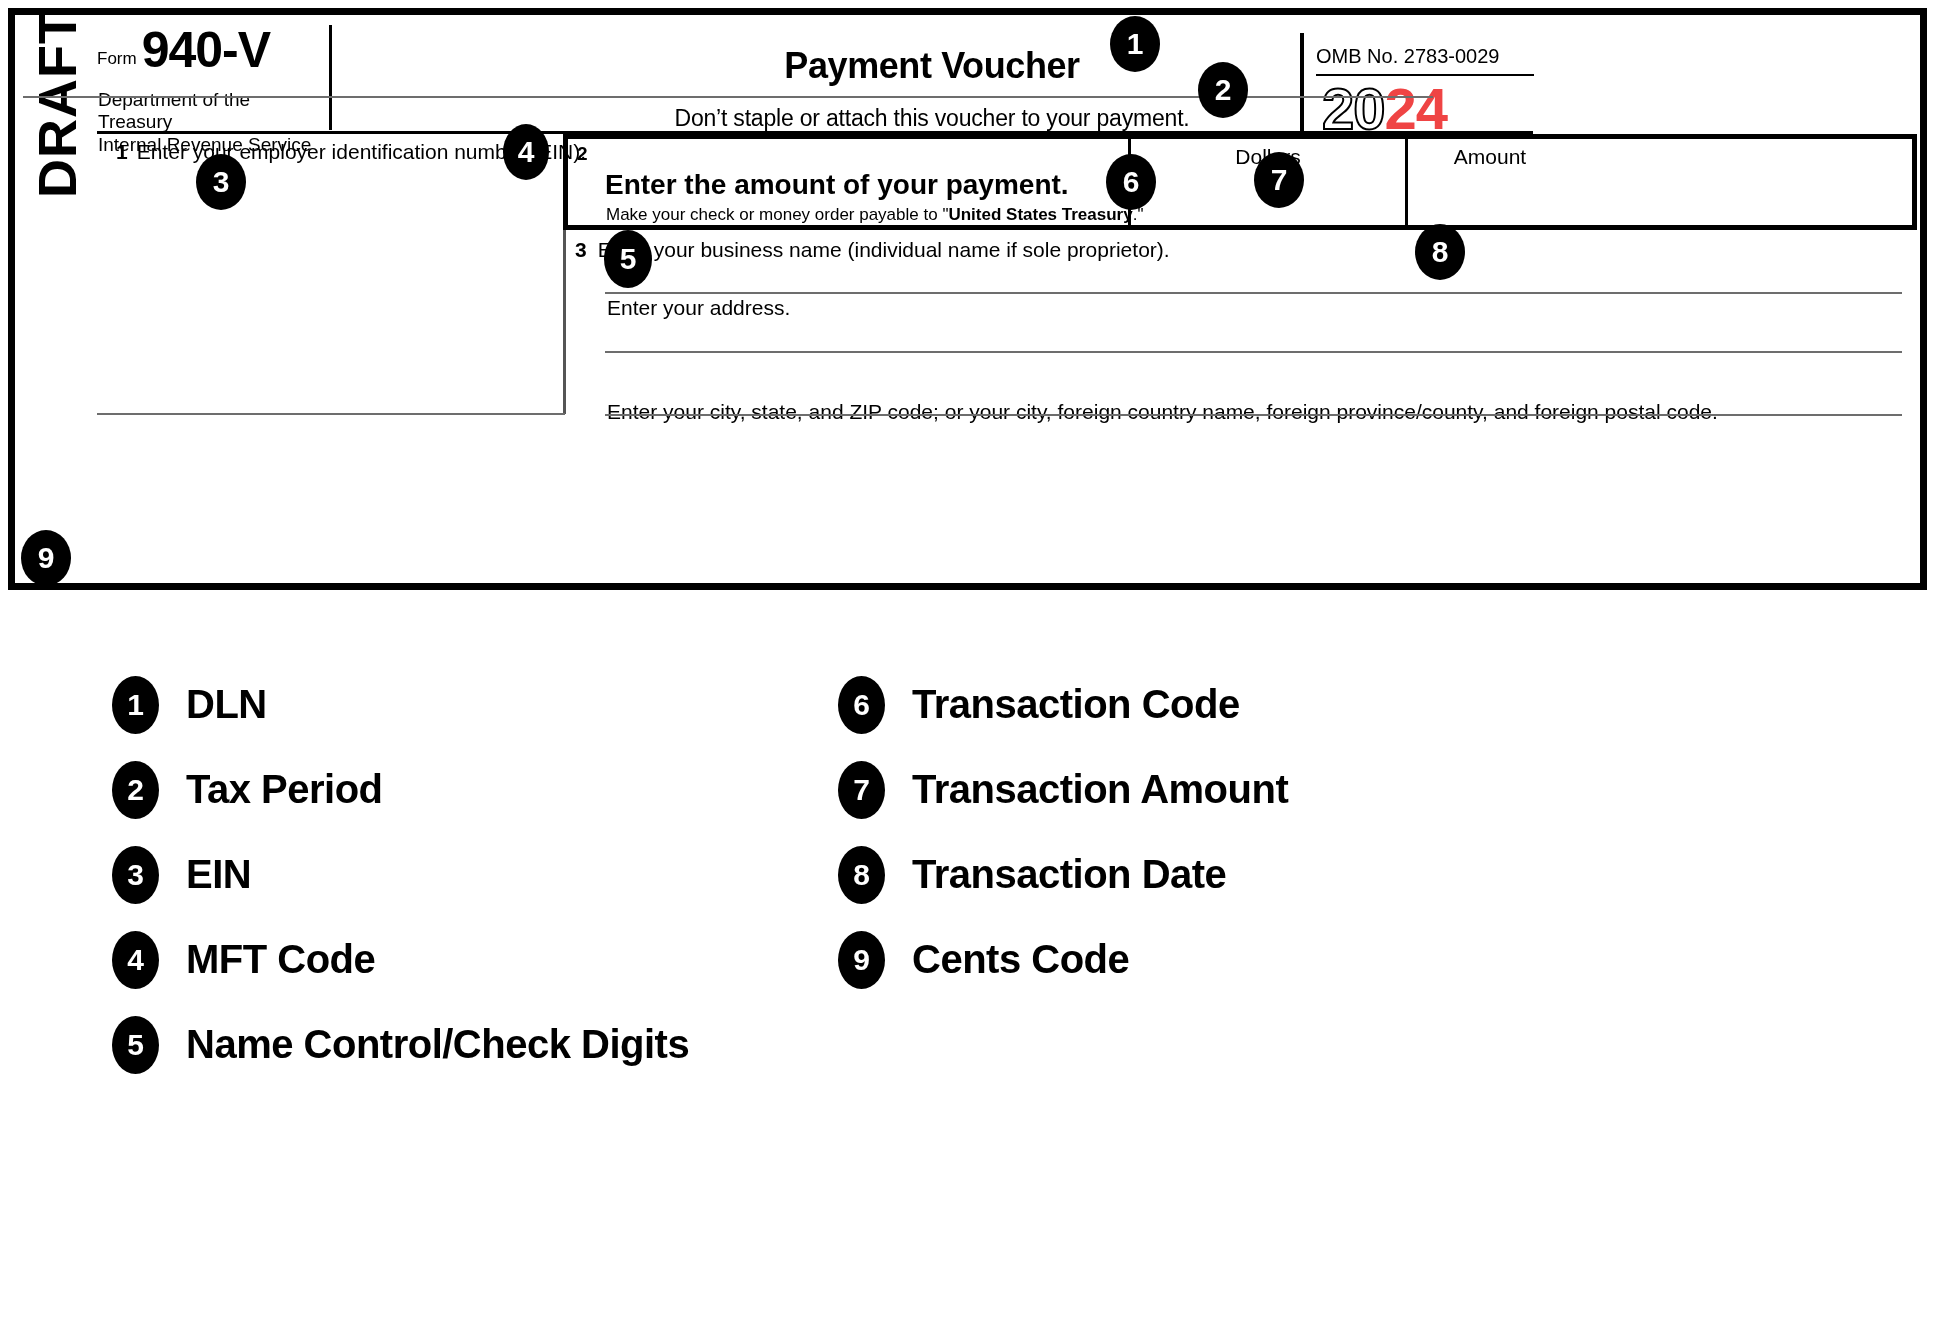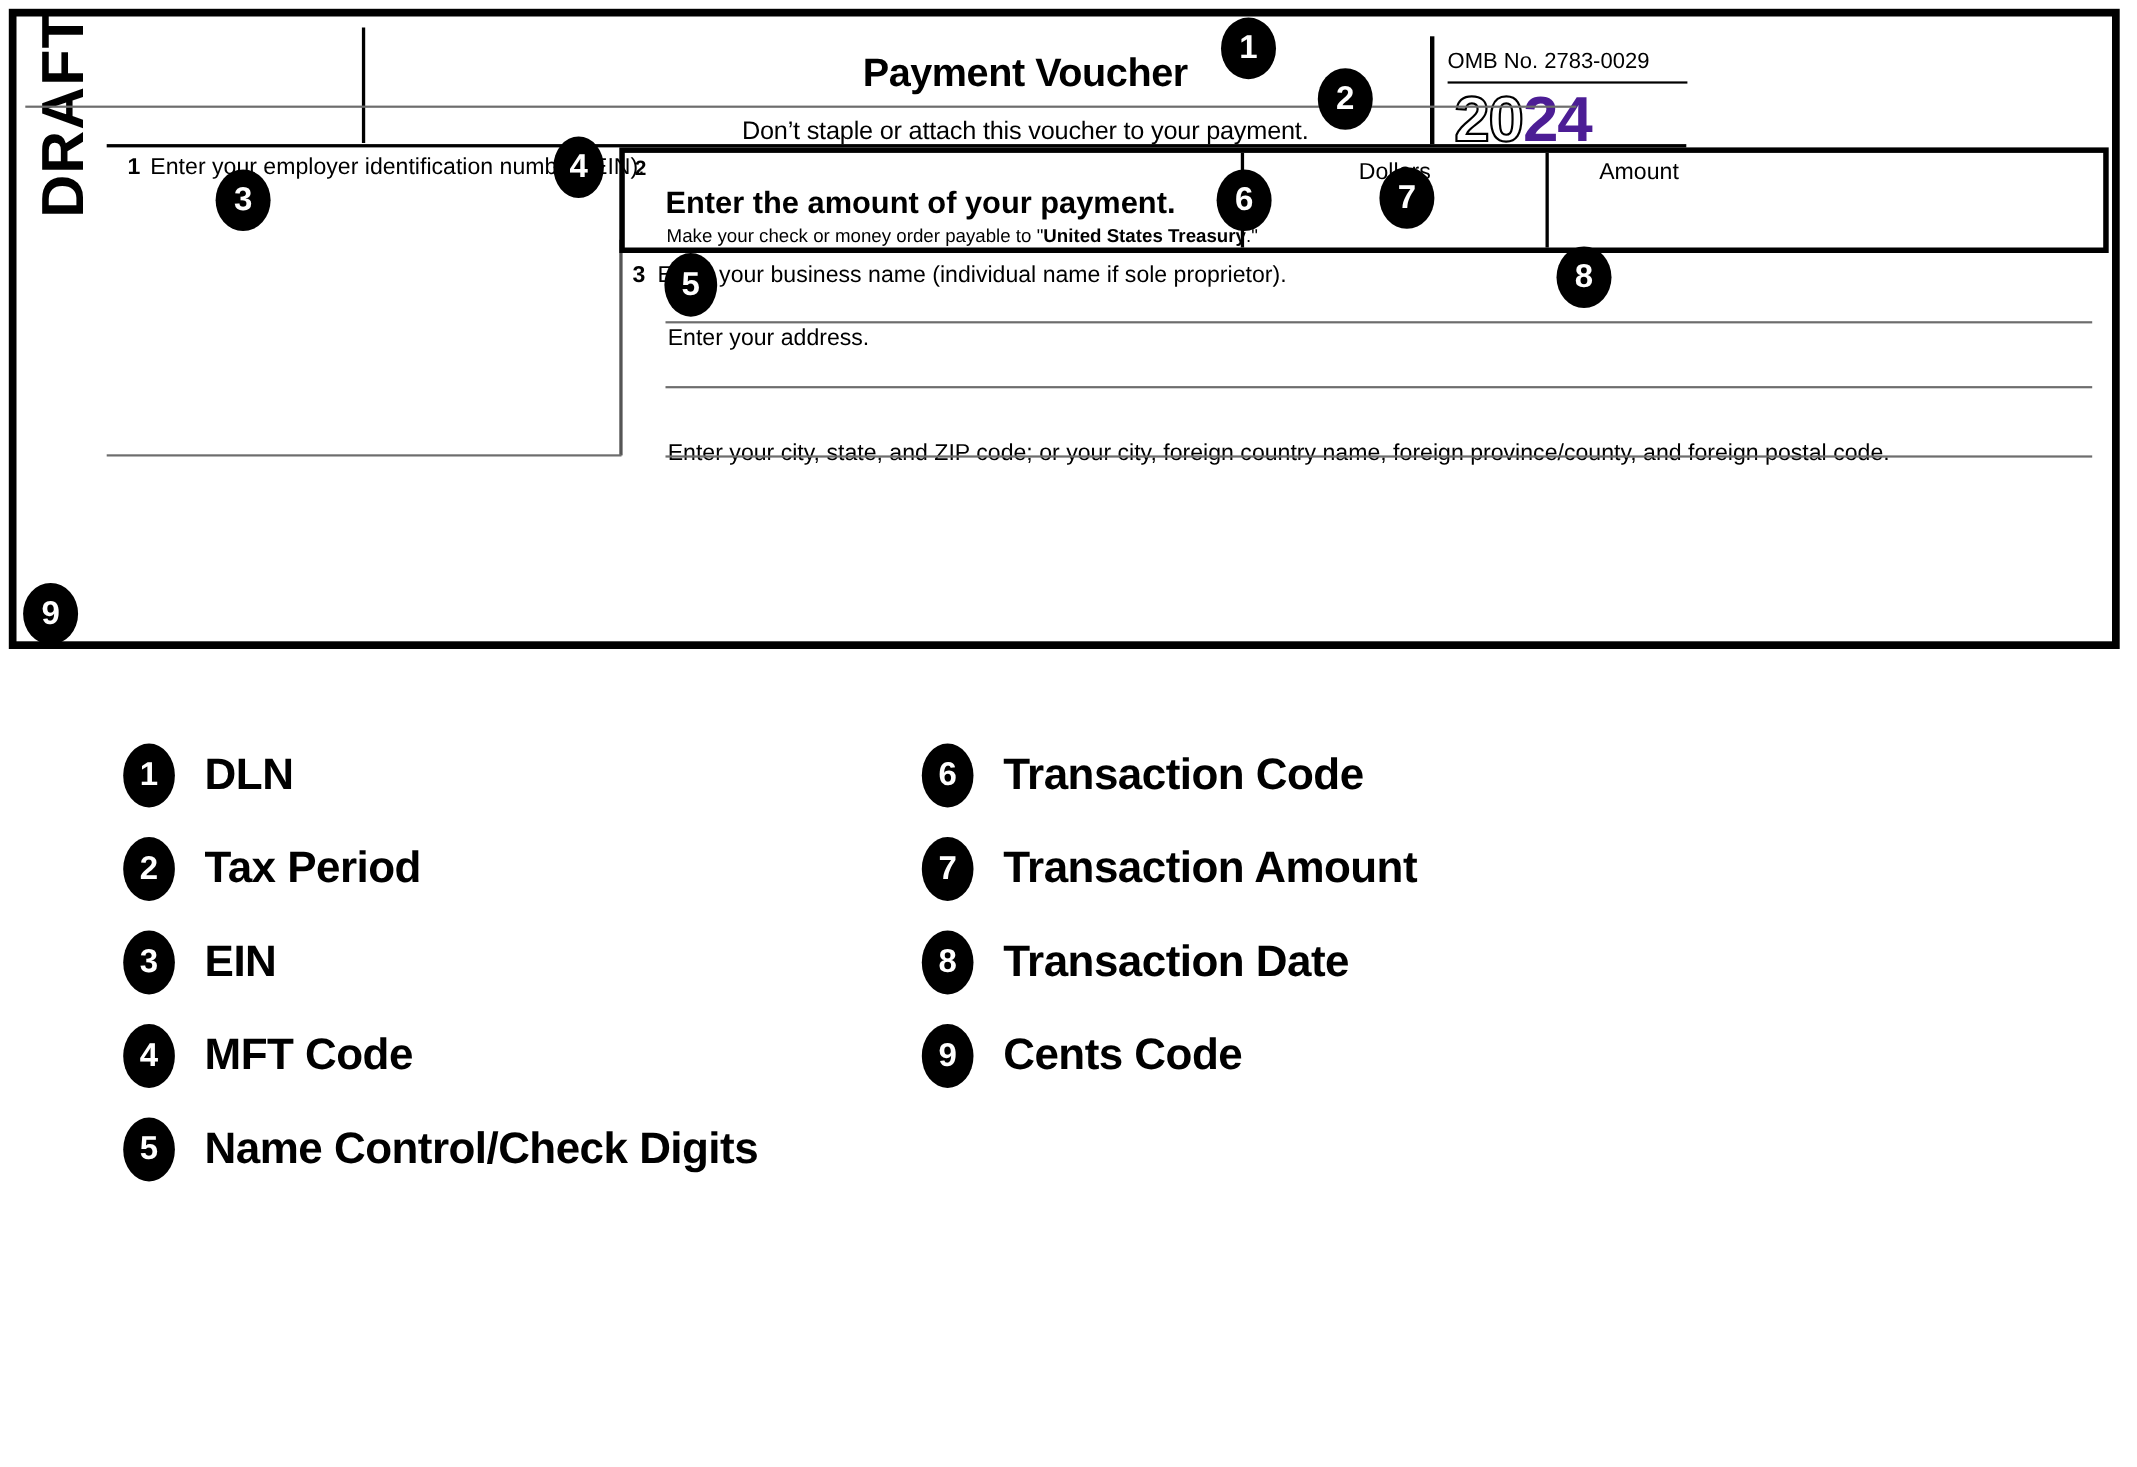--- a/index.html
+++ b/index.html
@@ -143,21 +143,21 @@
     letter-spacing: -1px;
     line-height: 1;
     margin-top: 4px;
     padding-left: 6px;
   }
   #year-prefix {
     color: #ffffff;
     -webkit-text-stroke: 2px #000000;
   }
   #year-suffix {
-    color: #4c1d95;
+    color: #ef4444;
   }
 
   
   #masthead-rule {
     position: absolute;
     left: 82px;
     top: 116px;
     width: 1436px;
     height: 3px;
     background: #000000;
@@ -394,20 +394,30 @@
 </head>
 <body>
 
 <div id="voucher-frame">
   <div id="voucher-inner">
 
     <div id="draft-word">DRAFT</div>
 
     <div id="masthead">
 
+      <div id="form-id-block">
+        <div id="form-id-top">
+          <span id="form-word">Form</span>
+          <span id="form-number">940-V</span>
+        </div>
+        <div id="agency-lines">
+          <div>Department of the Treasury</div>
+          <div>Internal Revenue Service</div>
+        </div>
+      </div>
 
       <div id="masthead-divider"></div>
 
       <div id="title-block">
         <div id="voucher-title">Payment Voucher</div>
         <div id="voucher-subtitle">Don’t staple or attach this voucher to your payment.</div>
       </div>
 
       <div id="omb-block">
         <div id="omb-text">OMB No. 2783-0029</div>

